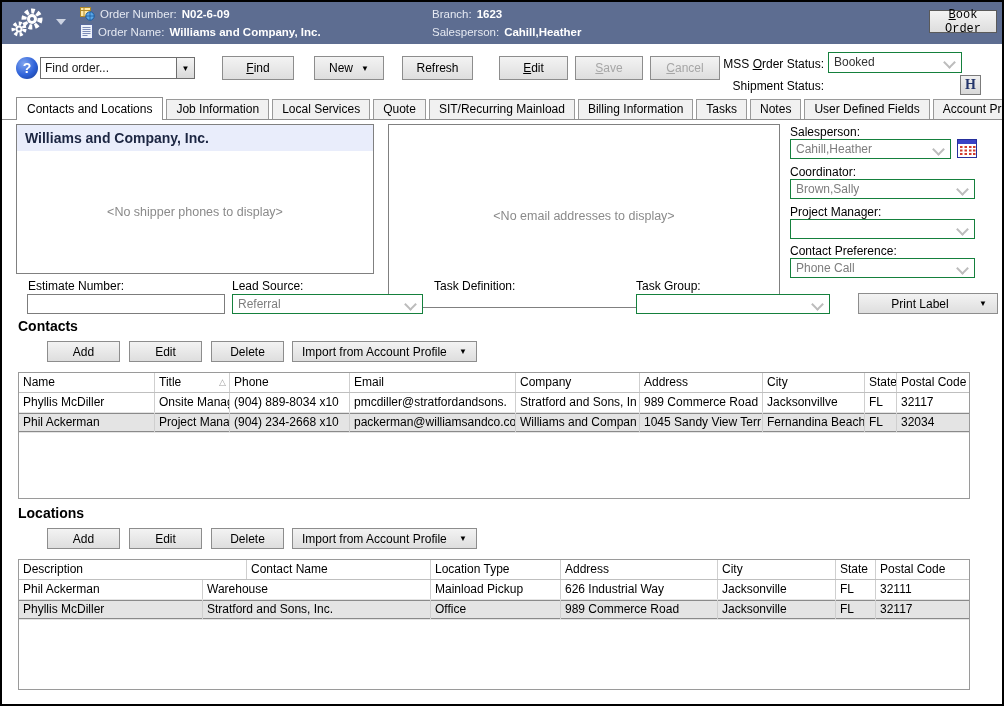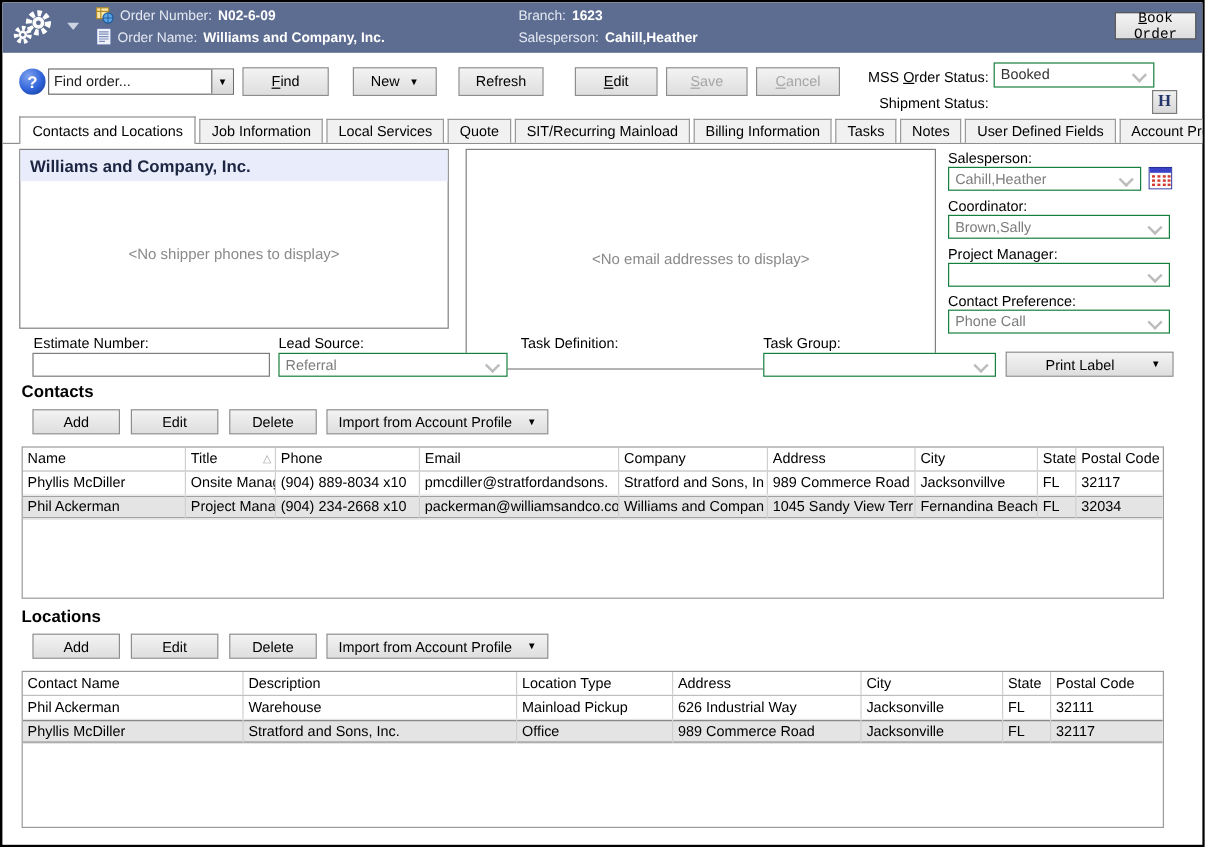--- a/index.html
+++ b/index.html
@@ -13,21 +13,21 @@
   .tb-caret{width:0;height:0;border-left:5px solid transparent;border-right:5px solid transparent;border-top:6px solid #ccd3e2;}
   .book-btn{position:absolute;left:927px;top:8px;width:68px;height:23px;background:linear-gradient(#f3f3f3,#ddd);border:1px solid #5a5a5a;font-size:12px;color:#000;font-family:Liberation Mono, monospace;display:flex;align-items:center;justify-content:center;box-sizing:border-box;}
   .ak{display:block;}
   .ak::first-letter{text-decoration:underline;}
 
   
   .help-icon{left:14px;top:55px;width:22px;height:22px;border-radius:50%;background:radial-gradient(circle at 35% 30%,#7fa3ee 0%,#2e62d9 55%,#16398f 100%);color:#fff;font-weight:bold;font-size:14px;display:flex;align-items:center;justify-content:center;}
   .fcombo{left:38px;top:55px;width:155px;height:22px;border:1px solid #6e6e6e;background:#fff;box-sizing:border-box;}
   .fcombo .val{position:absolute;left:4px;top:3px;font-size:12px;color:#222;}
   .fcombo .dd{position:absolute;right:0;top:0;bottom:0;width:17px;background:linear-gradient(#f4f4f4,#d9d9d9);border-left:1px solid #6e6e6e;display:flex;align-items:center;justify-content:center;font-size:8px;color:#000;}
-  .btn{background:linear-gradient(#f3f3f3,#dedede);border:1px solid #8d8d8d;font-size:12px;color:#000;display:flex;align-items:center;justify-content:center;box-sizing:border-box;gap:8px;}
+  .btn{background:linear-gradient(#f3f3f3,#dedede);border:1px solid #8d8d8d;font-size:12px;color:#000;display:flex;align-items:center;justify-content:center;box-sizing:border-box;gap:8px;margin-left:20px;}
   .btn.disabled{color:#a6a6a6;}
   .dd-glyph{font-size:8px;color:#000;}
   .lbl{font-size:12px;color:#000;white-space:nowrap;}
   .uk{text-decoration:underline;}
   .combo{background:#fff;border:1px solid #15803d;box-sizing:border-box;}
   .combo .cval{position:absolute;left:5px;top:2px;font-size:12px;color:#7d7d7d;white-space:nowrap;overflow:hidden;max-width:85%;}
   .combo .cval.dark{color:#333;}
   .chev{position:absolute;right:7px;top:5px;width:7px;height:7px;border-left:2px solid #bcbcbc;border-bottom:2px solid #bcbcbc;transform:rotate(-45deg);}
   .hbtn{left:958px;top:73px;width:21px;height:20px;background:linear-gradient(#f0f0f0,#d8d8d8);border:1px solid #7b7b7b;display:flex;align-items:center;justify-content:center;font-family:"Liberation Serif",serif;font-weight:bold;font-size:14px;color:#24356b;box-sizing:border-box;}
 
@@ -308,22 +308,22 @@
   <button class="abs btn" style="left:25px;top:526px;width:73px;height:21px;">Add</button>
   <button class="abs btn" style="left:107px;top:526px;width:73px;height:21px;">Edit</button>
   <button class="abs btn" style="left:189px;top:526px;width:73px;height:21px;">Delete</button>
   <button class="abs btn" style="left:270px;top:526px;width:185px;height:21px;justify-content:space-between;padding:0 9px;">
     <span>Import from Account Profile</span>
     <span class="dd-glyph">▼</span>
   </button>
 
   <div class="abs dtable" style="left:16px;top:557px;width:952px;height:131px;">
     <div class="trow thead">
+      <div class="tc lt-c1">Description</div>
       <div class="tc lt-c0">Contact Name</div>
-      <div class="tc lt-c1">Description</div>
       <div class="tc lt-c2">Location Type</div>
       <div class="tc lt-c3">Address</div>
       <div class="tc lt-c4">City</div>
       <div class="tc lt-c5">State</div>
       <div class="tc lt-c6">Postal Code</div>
     </div>
     <div class="trow datarow">
       <div class="tc lt-c0">Phil Ackerman</div>
       <div class="tc lt-c1">Warehouse</div>
       <div class="tc lt-c2">Mainload Pickup</div>

